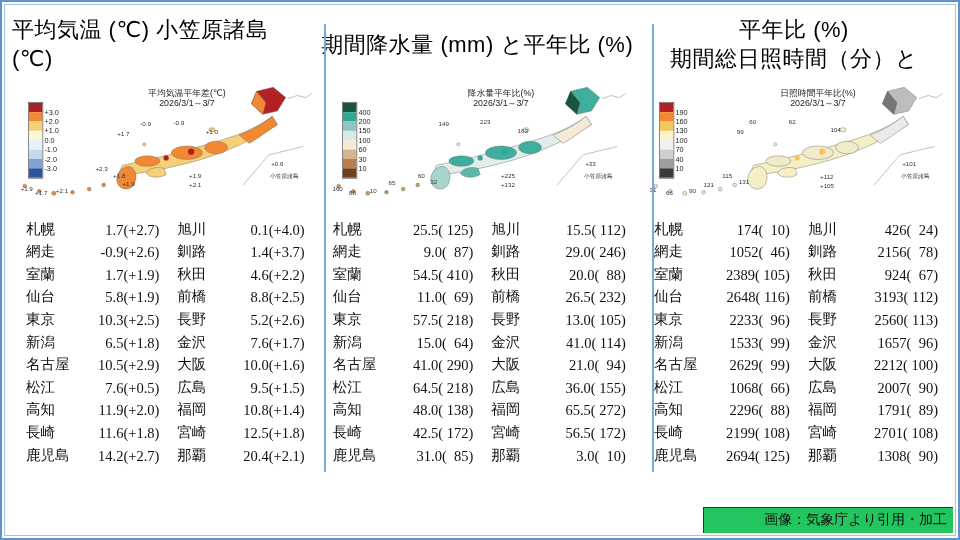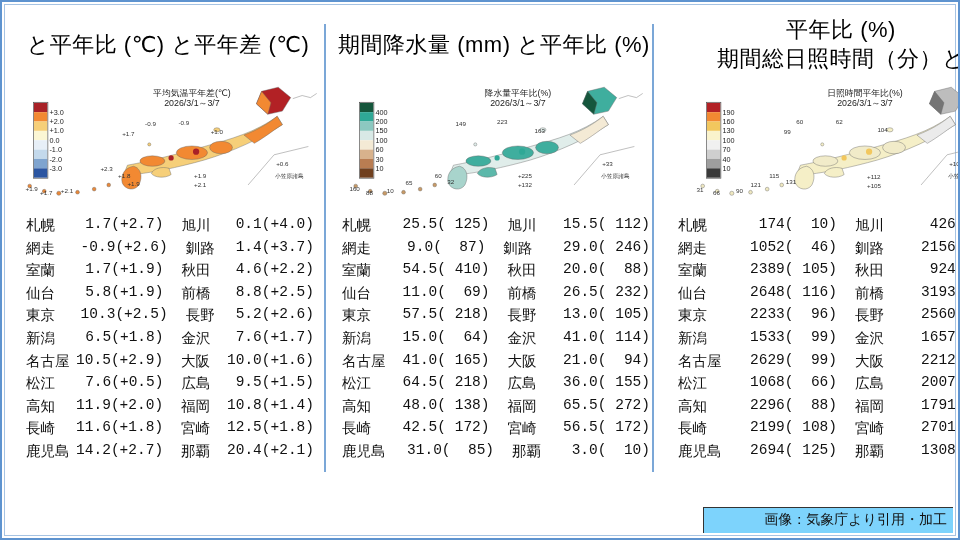--- a/index.html
+++ b/index.html
@@ -25,42 +25,42 @@
   }
   .map{display:block;margin:0 auto;width:302px;height:130px;}
   .map text{font-family:"Liberation Sans","DejaVu Sans",sans-serif;}
   .maptitle{font-size:8.5px;fill:#222;text-anchor:middle;}
   .legendlabel{font-size:7px;fill:#222;}
   .anno{font-size:6px;fill:#333;}
   .inset-val{font-size:6px;fill:#333;}
   .inset-name{font-size:5.5px;fill:#333;}
   .land{stroke:#666;stroke-width:0.4;}
   .table{margin-top:4px;padding:0 10px 0 14px;}
-  .trow{display:flex;align-items:flex-start;height:22.6px;font-size:14.5px;
-        font-family:Liberation Mono, monospace;}
+  .trow{display:flex;align-items:flex-end;height:22.6px;font-size:14.5px;
+        font-family:Liberation Serif, serif;}
   .cell{white-space:pre;}
   .cell.city{width:72px;text-align:left;}
   .cell.city.c2{width:66px;margin-left:18px;}
   .cell.val{flex:1;text-align:right;}
   .caption{
-    position:absolute;right:5px;bottom:5px;background:#7dd3fc;
+    position:absolute;right:5px;bottom:5px;background:#22c55e;
     border-top:1px solid #333;border-left:1px solid #333;
     padding:3px 6px 4px 60px;font-size:14px;color:#111;
   }
 </style>
 </head>
 <body>
 
 <div class="frame"></div>
 
 <div class="wrap">
 
   <section class="panel p1">
     <h1 class="ptitle">
-        <span>と平年比 (℃) と平年差 (℃)</span>
+        <span>平均気温 (℃) 小笠原諸島 (℃)</span>
         <span></span>
       </h1>
     <svg class="map" viewBox="0 0 290 125">
       <text class="maptitle" x="168" y="13">平均気温平年差(℃)</text>
       <text class="maptitle" x="168" y="23">2026/3/1～3/7</text>
       <g>
         <rect x="16" y="20" width="13" height="9" fill="#a82127"></rect>
         <rect x="16" y="29" width="13" height="9" fill="#f28932"></rect>
         <rect x="16" y="38" width="13" height="9" fill="#f6cf79"></rect>
         <rect x="16" y="47" width="13" height="9" fill="#fbf6d4"></rect>
@@ -288,21 +288,21 @@
           <span class="cell val">13.0( 105)</span>
         </div>
         <div class="trow">
           <span class="cell city">新潟</span>
           <span class="cell val">15.0(  64)</span>
           <span class="cell city c2">金沢</span>
           <span class="cell val">41.0( 114)</span>
         </div>
         <div class="trow">
           <span class="cell city">名古屋</span>
-          <span class="cell val">41.0( 165)</span>
+          <span class="cell val">41.0( 290)</span>
           <span class="cell city c2">大阪</span>
           <span class="cell val">21.0(  94)</span>
         </div>
         <div class="trow">
           <span class="cell city">松江</span>
           <span class="cell val">64.5( 218)</span>
           <span class="cell city c2">広島</span>
           <span class="cell val">36.0( 155)</span>
         </div>
         <div class="trow">

